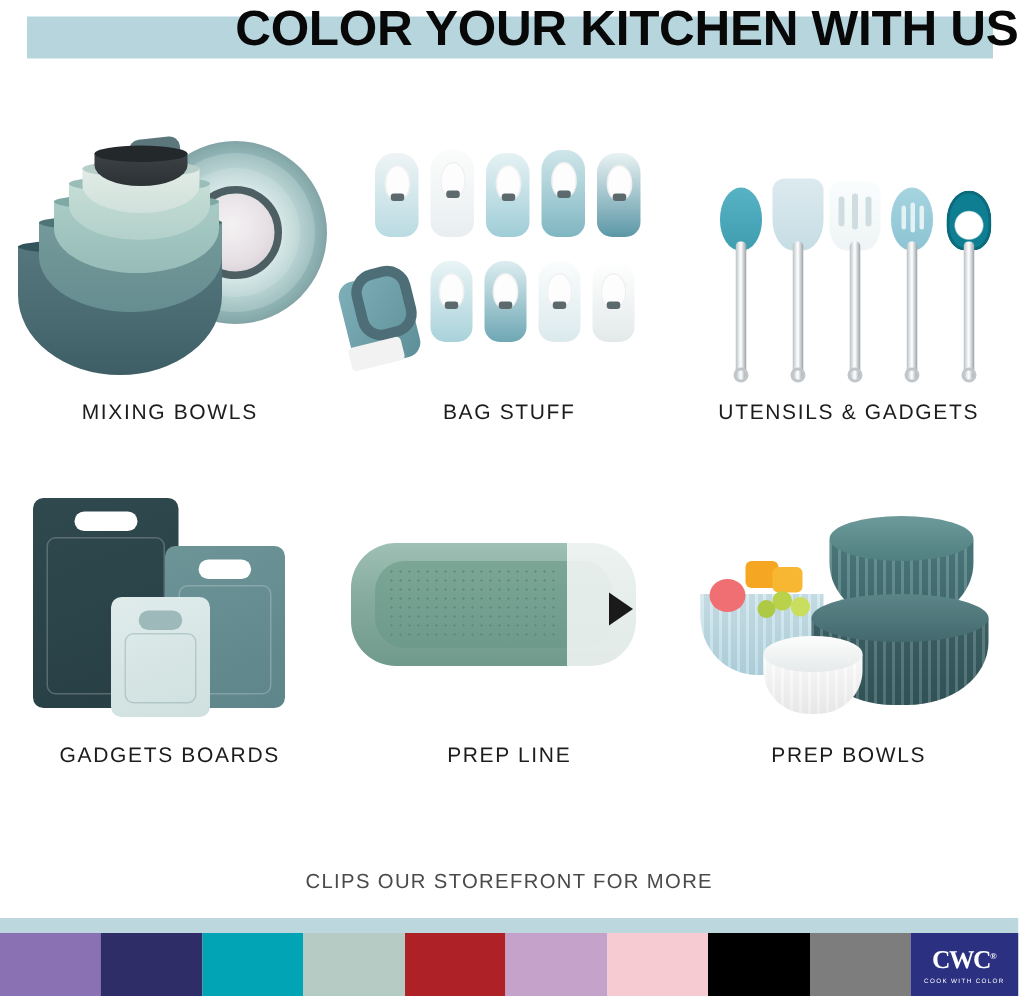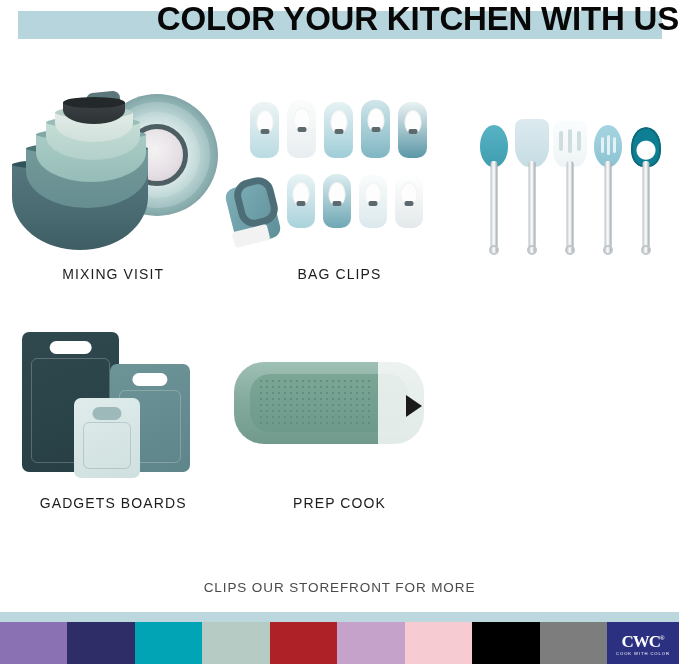--- a/index.html
+++ b/index.html
@@ -267,21 +267,21 @@
           <div class="bowl b4">
               <div class="bowl-rim"></div>
             </div>
           <div class="bowl b5">
               <div class="bowl-rim"></div>
             </div>
           <div class="bowl b6">
               <div class="bowl-rim"></div>
             </div>
         </div>
-        <div class="cell-label">MIXING VISIT</div>
+        <div class="cell-label">MIXING BOWLS</div>
       </div>
 
       <div class="cell">
         <div class="thumb">
           <div class="clip" style="left:24px;top:16px;width:29px;height:56px;background:linear-gradient(180deg,#eef4f5 0%,#b9dbe2 100%);">
               <div class="hole"></div>
               <div class="nib"></div>
             </div>
           <div class="clip" style="left:61px;top:14px;width:29px;height:58px;background:linear-gradient(180deg,#fbfcfc 0%,#e8eef0 100%);">
               <div class="hole"></div>
@@ -312,21 +312,21 @@
               <div class="nib"></div>
             </div>
           <div class="clip" style="left:169px;top:88px;width:28px;height:54px;background:linear-gradient(180deg,#ffffff 0%,#e3e9ea 100%);">
               <div class="hole"></div>
               <div class="nib"></div>
             </div>
           <div class="clip-open-body"></div>
           <div class="clip-open-arm"></div>
           <div class="clip-open-foot"></div>
         </div>
-        <div class="cell-label">BAG CLIPS</div>
+        <div class="cell-label">BAG STUFF</div>
       </div>
 
       <div class="cell">
         <div class="thumb">
           <div class="utensil" style="left:26px;">
             <div class="u-head" style="width:28px;height:42px;border-radius:50% 50% 48% 48%;background:linear-gradient(180deg,#57b3c4 0%,#3f9db0 100%);"></div>
             <div class="u-handle"></div>
               <div class="u-loop"></div>
           </div>
           <div class="utensil" style="left:64px;">
@@ -354,20 +354,21 @@
           </div>
           <div class="utensil" style="left:178px;">
             <div class="u-head" style="width:30px;height:40px;border-radius:50% 50% 40% 40%;background:#0e7f92;
                  -webkit-mask-image:radial-gradient(circle at 50% 58%, transparent 0 9px, #000 10px);
                  mask-image:radial-gradient(circle at 50% 58%, transparent 0 9px, #000 10px);
                  box-shadow:inset 0 0 0 2px #0b6b7c;"></div>
             <div class="u-handle"></div>
               <div class="u-loop"></div>
           </div>
         </div>
+        <div class="cell-label">UTENSILS &amp; GADGETS</div>
       </div>
 
     </div>
 
     <div class="row row2" style="margin-top:38px;">
 
       <div class="cell">
         <div class="thumb">
           <div class="board" style="left:22px;top:12px;width:97px;height:140px;background:linear-gradient(160deg,#2f494e 0%,#273f44 100%);">
             <div class="handle"></div>
@@ -387,23 +388,53 @@
 
       <div class="cell">
         <div class="thumb">
           <div class="colander">
             <div class="basin"></div>
           </div>
           <div class="perf"></div>
           <div class="video-overlay"></div>
           <div class="play-tri"></div>
         </div>
-        <div class="cell-label">PREP COOK</div>
-      </div>
-
+        <div class="cell-label">PREP LINE</div>
+      </div>
+
+      <div class="cell">
+        <div class="thumb">
+
+          <div class="pb-bowl" style="left:14px;top:76px;width:82px;height:54px;background:linear-gradient(180deg,#cfe6ee 0%,#b4d6e2 100%);">
+            <div class="ribs"></div>
+          </div>
+          <div class="fruit" style="left:44px;top:54px;width:22px;height:18px;background:#f5a623;border-radius:4px;"></div>
+          <div class="fruit" style="left:62px;top:58px;width:20px;height:17px;background:#f7b733;border-radius:4px;"></div>
+          <div class="fruit" style="left:20px;top:66px;width:24px;height:22px;background:#ef6f73;"></div>
+          <div class="fruit" style="left:62px;top:74px;width:13px;height:13px;background:#b9d24a;"></div>
+          <div class="fruit" style="left:74px;top:78px;width:13px;height:13px;background:#c9de5e;"></div>
+          <div class="fruit" style="left:52px;top:80px;width:12px;height:12px;background:#aec944;"></div>
+
+          <div class="pb-bowl" style="left:100px;top:40px;width:96px;height:54px;background:linear-gradient(180deg,#4e7c7f 0%,#3f6b70 100%);">
+            <div class="ribs"></div>
+          </div>
+          <div class="pb-lid" style="left:100px;top:24px;width:96px;height:30px;background:linear-gradient(180deg,#6d999a 0%,#50807f 100%);"></div>
+
+          <div class="pb-bowl" style="left:88px;top:92px;width:118px;height:58px;background:linear-gradient(180deg,#3f6468 0%,#32565b 100%);">
+            <div class="ribs"></div>
+          </div>
+          <div class="pb-lid" style="left:88px;top:76px;width:118px;height:32px;background:linear-gradient(180deg,#5c8588 0%,#43696d 100%);"></div>
+
+          <div class="pb-bowl" style="left:56px;top:116px;width:66px;height:40px;background:linear-gradient(180deg,#ffffff 0%,#ececec 100%);">
+            <div class="ribs" style="opacity:0.5;"></div>
+          </div>
+          <div class="pb-lid" style="left:56px;top:104px;width:66px;height:24px;background:linear-gradient(180deg,#fdfdfd 0%,#e6eaea 100%);"></div>
+        </div>
+        <div class="cell-label">PREP BOWLS</div>
+      </div>
 
     </div>
   </div>
 
   <div class="storefront">CLIPS OUR STOREFRONT FOR MORE</div>
 
   <div class="footer">
     <div class="footer-band" style="background: rgb(188, 216, 222);"></div>
     <div class="swatches">
       <div class="swatch" style="background: rgb(138, 113, 180);"></div>

